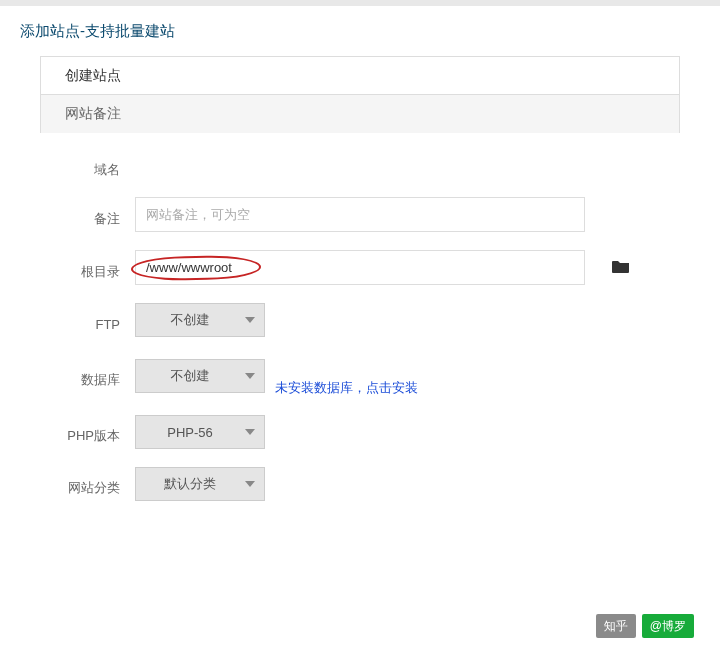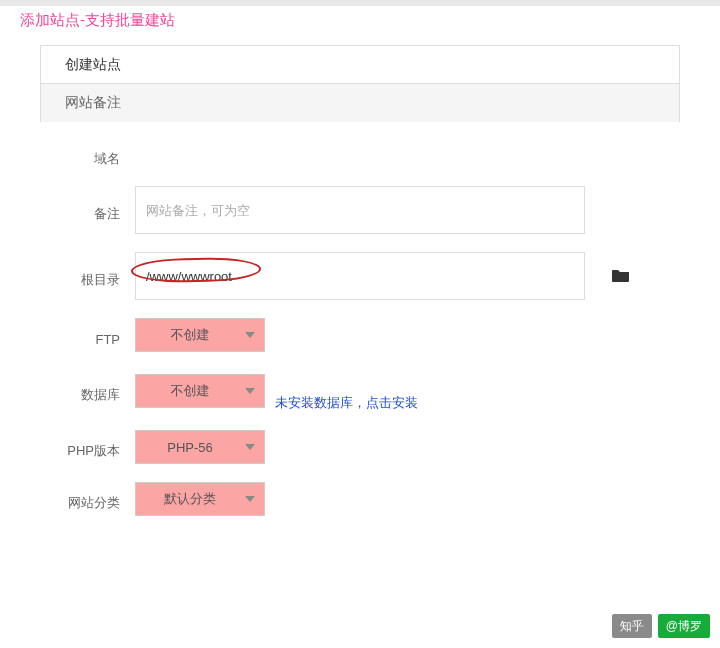--- a/index.html
+++ b/index.html
@@ -17,23 +17,23 @@
       width: 100%;
       height: 100%;
       box-shadow: 0 2px 8px rgba(0,0,0,0.15);
       position: relative;
     }
     .top-bar {
       height: 6px;
       background: #e8e8e8;
     }
     .title-bar {
-      padding: 5px 20px 15px;
+      padding: 16px 20px 15px;
       font-size: 15px;
-      color: #ec4899;
+      color: #0c4a6e;
     }
     .tabs {
       margin: 0 40px;
       border-bottom: 1px solid #ddd;
       display: flex;
       flex-direction: column;
     }
     .tab {
       padding: 10px 24px;
       cursor: pointer;
@@ -80,40 +80,40 @@
       border: 1px solid #ddd;
       padding: 10px 12px;
       font-size: 12.5px;
       color: #aaa;
       line-height: 2.0;
       resize: none;
       font-family: inherit;
     }
     .input {
       width: 450px;
-      height: 48px;
+      height: 35px;
       border: 1px solid #ddd;
       padding: 0 10px;
       font-size: 13px;
       color: #333;
       font-family: inherit;
     }
     .input::placeholder { color: #aaa; }
     .select-wrap {
       position: relative;
       width: 130px;
     }
     .select {
       width: 100%;
       height: 34px;
       border: 1px solid #ccc;
       padding: 0 30px 0 10px;
       font-size: 13px;
       color: #555;
-      background: #fca5a5;
+      background: #e5e5e5;
       appearance: none;
       cursor: pointer;
       font-family: inherit;
     }
     .chevron {
       position: absolute;
       right: 10px;
       top: 50%;
       transform: translateY(-50%);
       pointer-events: none;
@@ -137,21 +137,21 @@
       border-radius: 50% / 60%;
       width: 130px;
       height: 24px;
       pointer-events: none;
       transform: rotate(-1deg);
     }
     .rootdir-wrap { position: relative; }
     .footer {
       position: absolute;
       bottom: 10px;
-      right: 10px;
+      right: 26px;
       display: flex;
       gap: 6px;
       align-items: center;
     }
     .badge {
       height: 24px;
       padding: 0 8px;
       display: flex;
       align-items: center;
       font-size: 12px;

